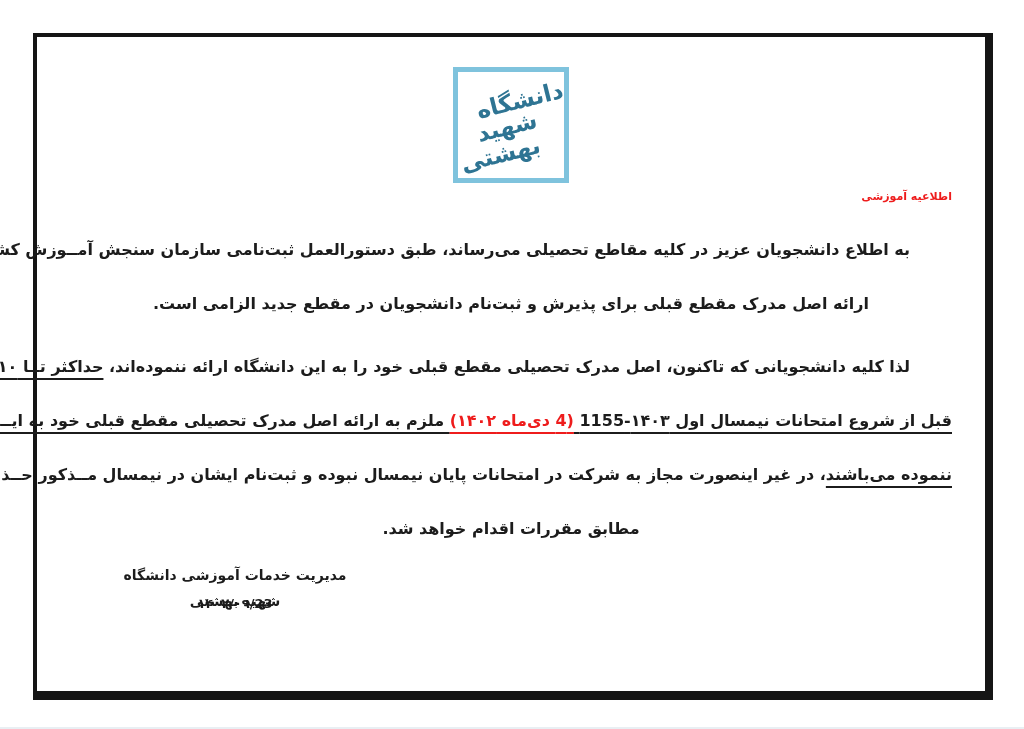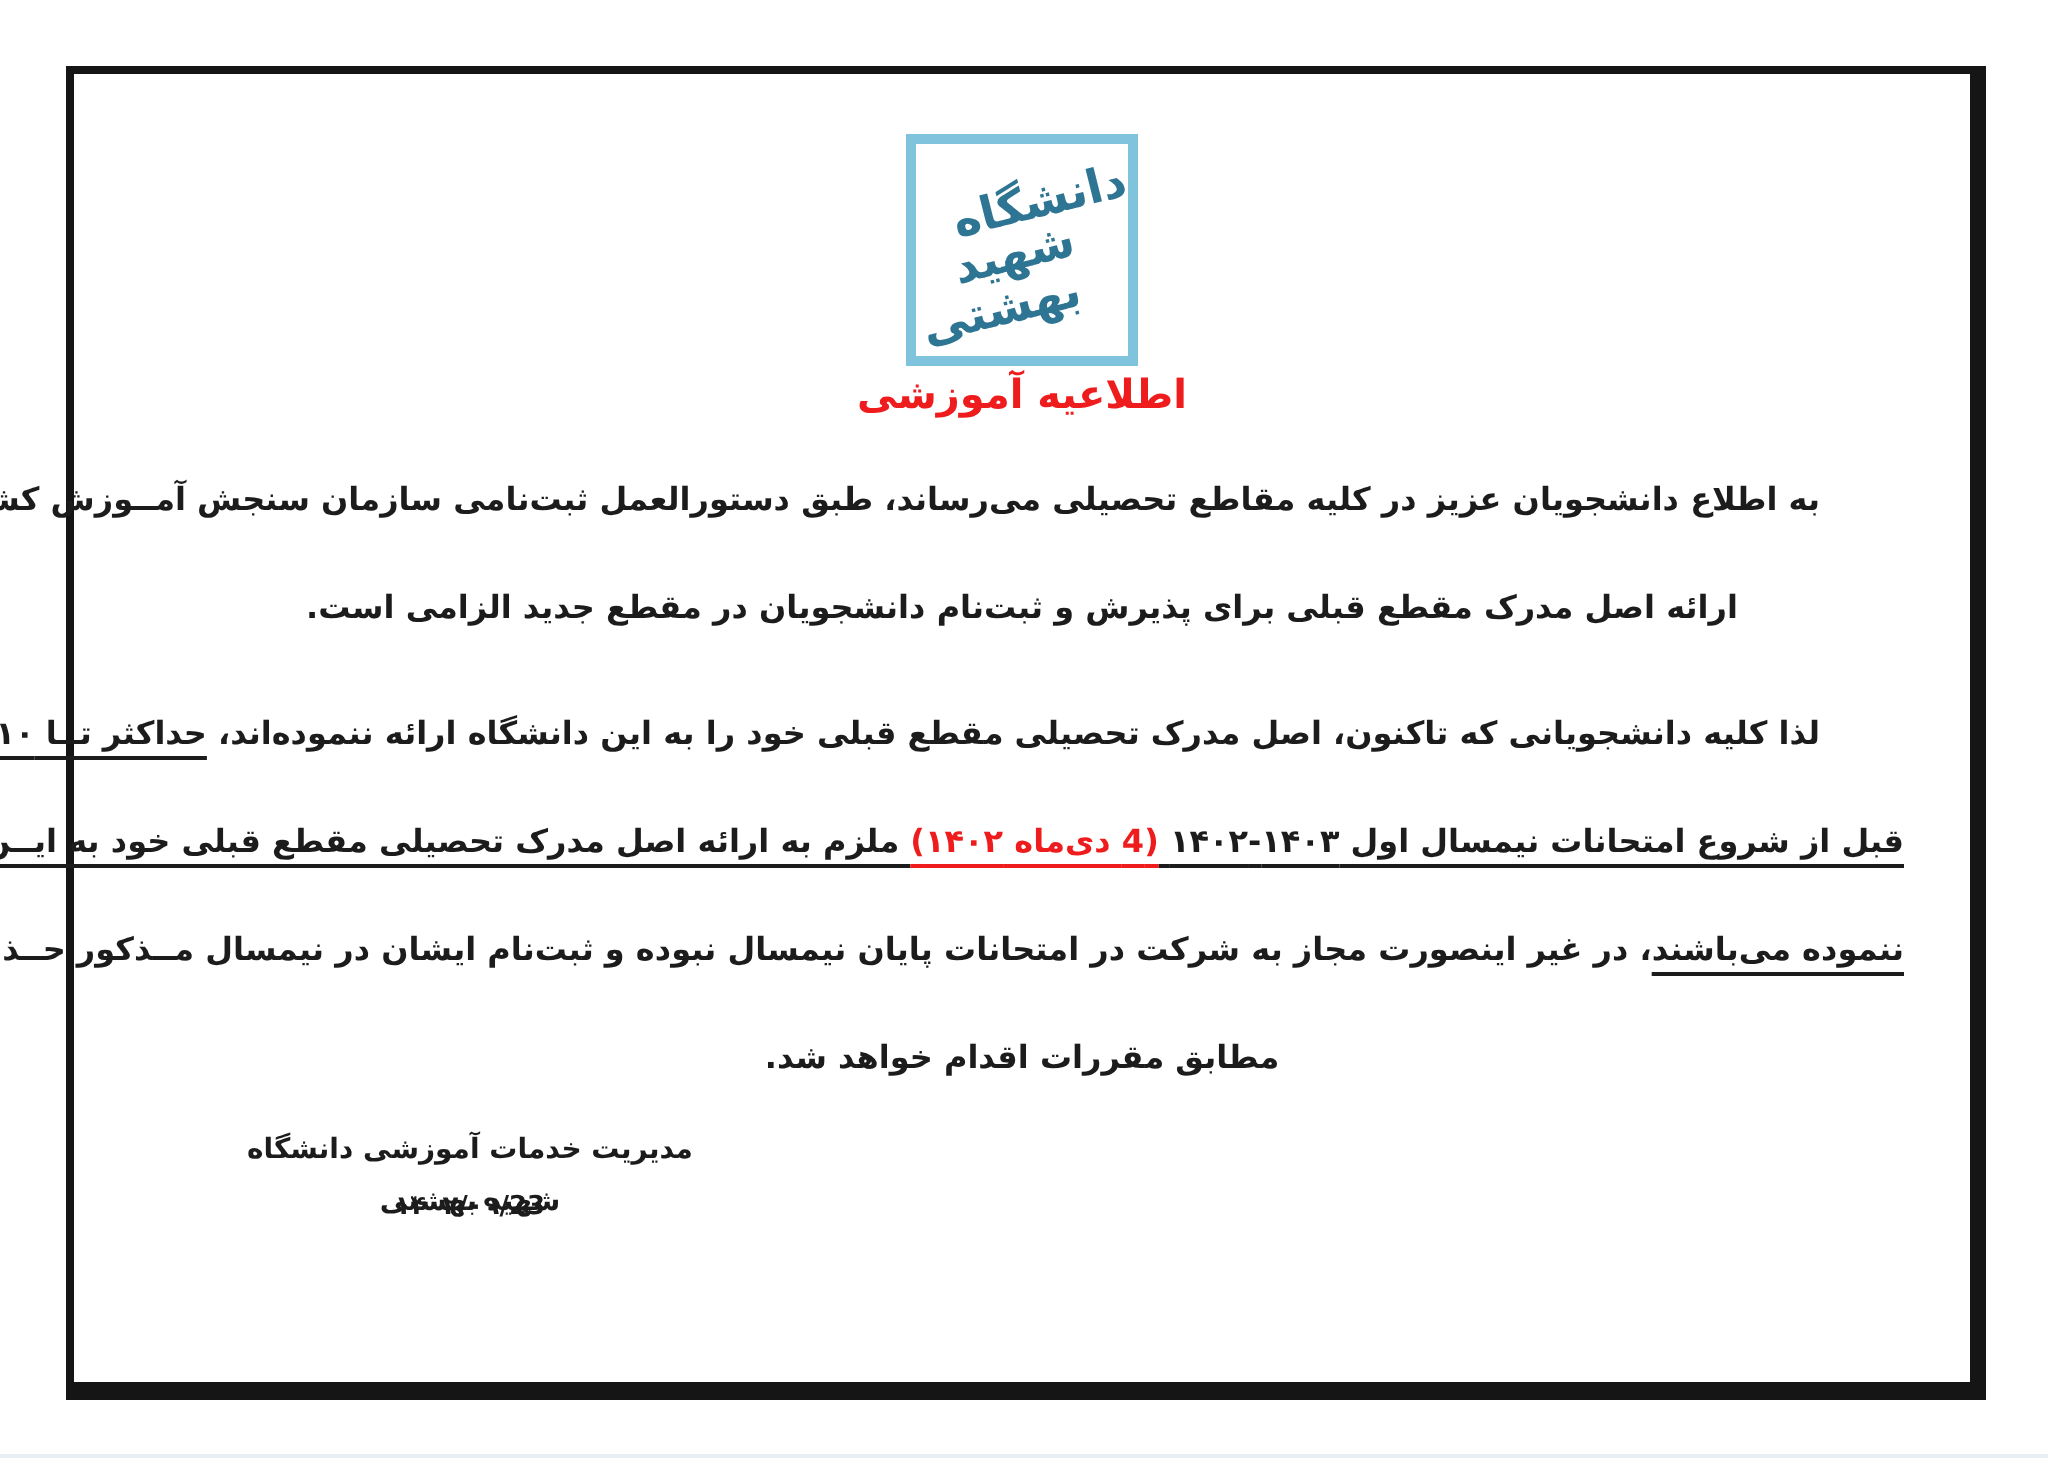--- a/index.html
+++ b/index.html
@@ -25,22 +25,22 @@
     background:#ffffff;
     display:flex;align-items:center;justify-content:center;
   }
   .logo-svg{width:100%;height:100%;display:block;}
   .logo-svg text{
     font-family:"DejaVu Sans",sans-serif;font-weight:bold;
     fill:var(--logo-ink);
   }
   .notice-title{
     margin-top:3px;height:22px;line-height:22px;
-    text-align:center;direction:rtl;
-    color:var(--accent-red);font-size:20px;font-weight:bold;
+    direction:rtl;
+    color:var(--accent-red);font-size:11px;font-weight:bold;
   }
   .text-block{margin-top:15px;direction:rtl;color:var(--ink);}
   .line{
     height:54px;line-height:54px;
     font-size:16px;font-weight:bold;direction:rtl;
     text-align:justify;text-align-last:justify;
     white-space:nowrap;overflow:visible;
   }
   .line.indent{padding-right:42px;}
   .line.center{text-align:right;text-align-last:center;}
@@ -74,21 +74,21 @@
         </svg>
       </div>
 
       <div class="notice-title">اطلاعیه آموزشی</div>
 
       <div class="text-block">
           <div class="line indent"><span class="">به اطلاع دانشجویان عزیز در کلیه مقاطع تحصیلی می‌رساند، طبق دستورالعمل ثبت‌نامی سازمان سنجش آمــوزش کشــور،</span></div>
           <div class="line center"><span class="">ارائه اصل مدرک مقطع قبلی برای پذیرش و ثبت‌نام دانشجویان در مقطع جدید الزامی است.</span></div>
           <div class="para-gap"></div>
           <div class="line indent"><span class="">لذا کلیه دانشجویانی که تاکنون، اصل مدرک تحصیلی مقطع قبلی خود را به این دانشگاه ارائه ننموده‌اند، </span><span class="u">حداکثر تــا ۱۰ روز</span></div>
-          <div class="line"><span class="u">قبل از شروع امتحانات نیمسال اول ۱۴۰۳-۱۴۰۲ </span><span class="u red">(4 دی‌ماه ۱۴۰۲)</span><span class="u"> ملزم به ارائه اصل مدرک تحصیلی مقطع قبلی خود به ایــن</span></div>
+          <div class="line"><span class="u">قبل از شروع امتحانات نیمسال اول ۱۴۰۳-1155 </span><span class="u red">(4 دی‌ماه ۱۴۰۲)</span><span class="u"> ملزم به ارائه اصل مدرک تحصیلی مقطع قبلی خود به ایــن</span></div>
           <div class="line"><span class="u">ننموده می‌باشند</span><span class="">، در غیر اینصورت مجاز به شرکت در امتحانات پایان نیمسال نبوده و ثبت‌نام ایشان در نیمسال مــذکور حــذف و</span></div>
           <div class="line center"><span class="">مطابق مقررات اقدام خواهد شد.</span></div>
         </div>
 
       <div class="signature">
         <div class="signature-name">مدیریت خدمات آموزشی دانشگاه شهید بهشتی</div>
         <div class="signature-date">۱۴۰۲/۰۹/23</div>
       </div>
 
     </div>

